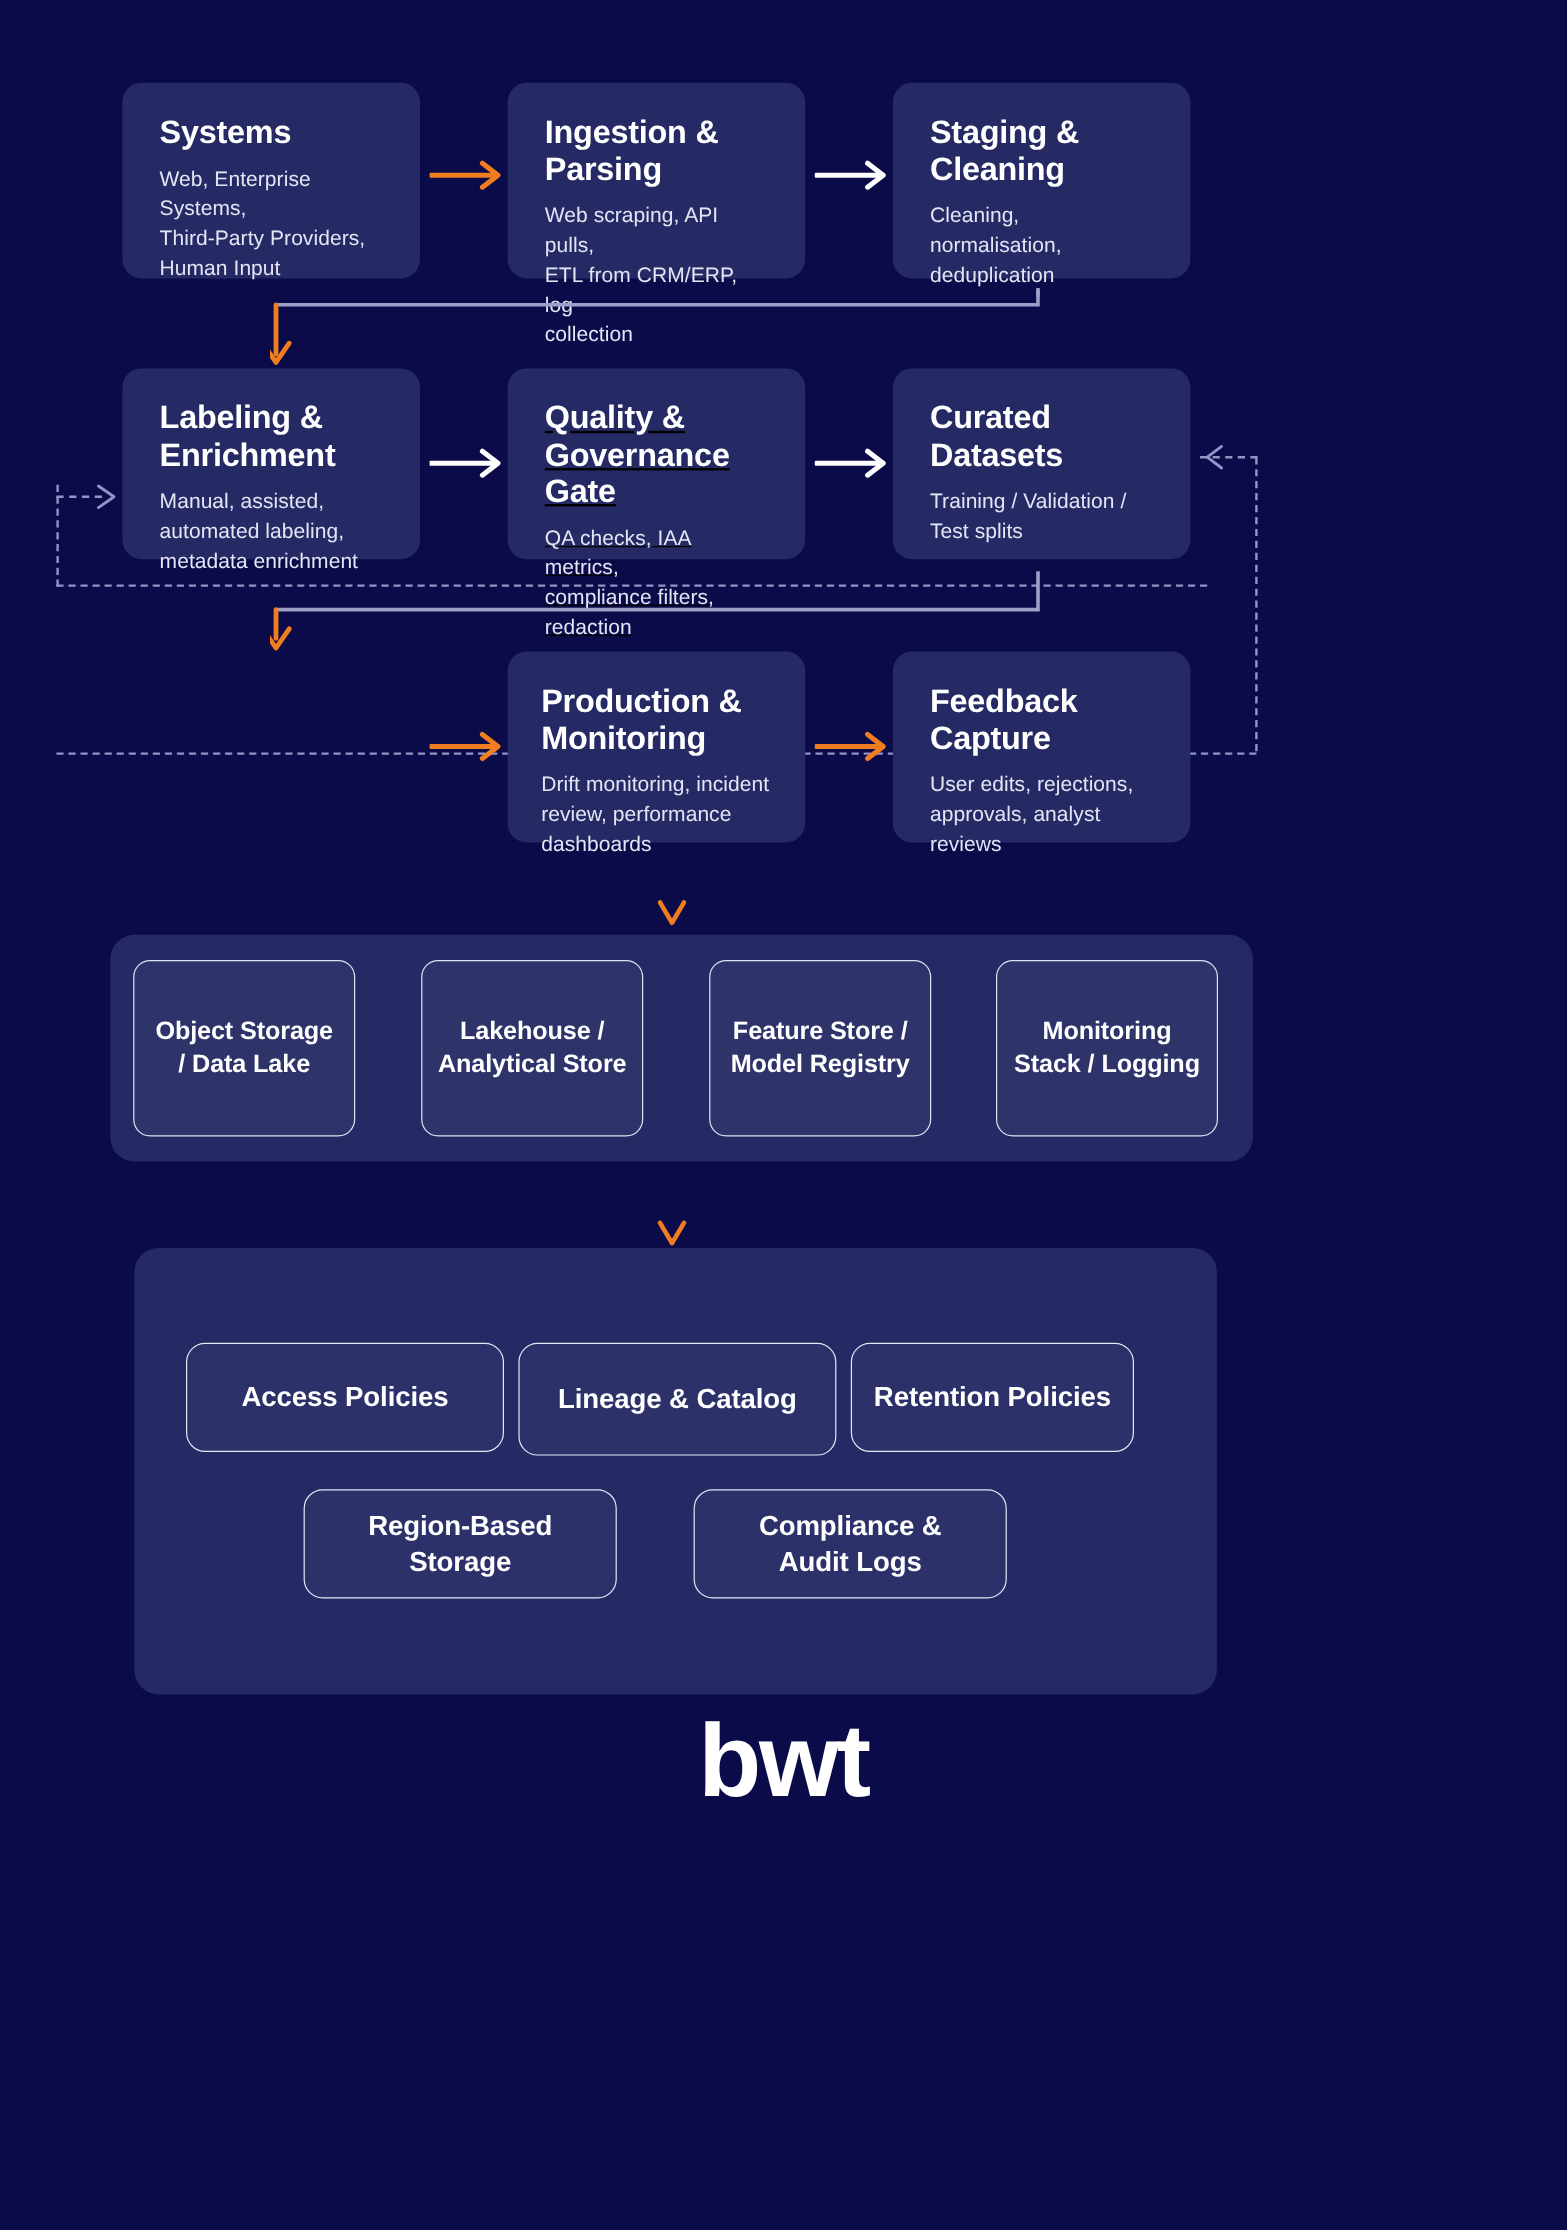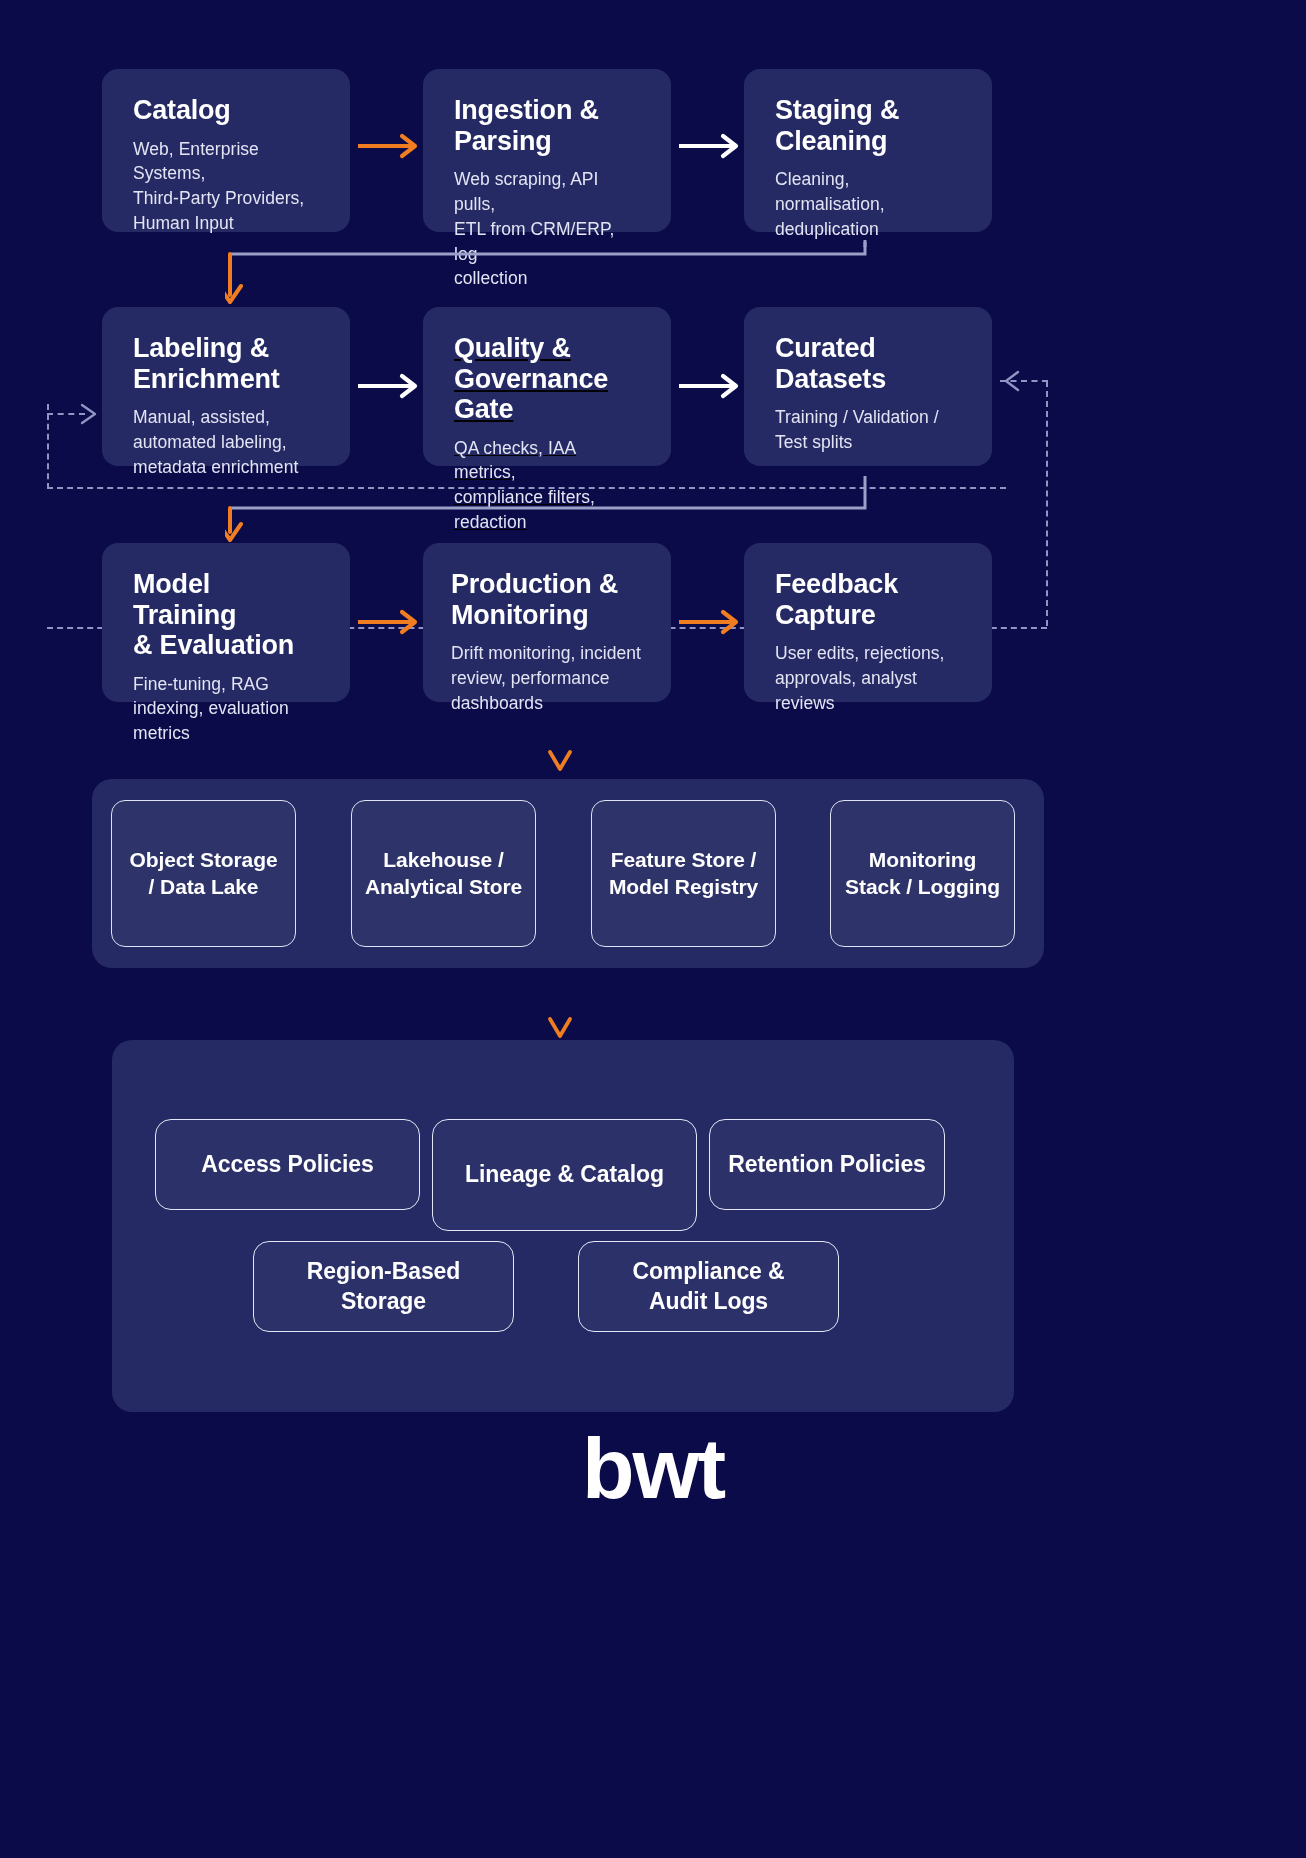--- a/index.html
+++ b/index.html
@@ -138,21 +138,21 @@
 
   <svg style="position:absolute; left:76px; top:400px;" width="26" height="28" viewBox="0 0 26 28">
     <polyline points="6,5 19,14 6,23" fill="none" stroke="#8f96c4" stroke-width="2.4" stroke-linecap="round" stroke-linejoin="round"></polyline>
   </svg>
 
   <svg style="position:absolute; left:1000px; top:368px;" width="26" height="26" viewBox="0 0 26 26">
     <polyline points="18,4 6,13 18,22" fill="none" stroke="#8f96c4" stroke-width="2.4" stroke-linecap="round" stroke-linejoin="round"></polyline>
   </svg>
 
   <div class="card" style="left:102px; top:69px; width:248px; height:163px;">
-    <div class="card-title">Catalog</div>
+    <div class="card-title">Systems</div>
     <div class="card-desc">Web, Enterprise Systems,
 Third-Party Providers,
 Human Input</div>
   </div>
 
   <div class="arrow-h" style="left:357px; top:126px; width:66px;">
     <svg width="64" height="30" viewBox="0 0 64 30">
       <line x1="1" y1="15" x2="52" y2="15" stroke="#f07d20" stroke-width="4.2" stroke-linecap="round"></line>
       <polyline points="44,5 57,15 44,25" fill="none" stroke="#f07d20" stroke-width="4.2" stroke-linecap="round" stroke-linejoin="round"></polyline>
     </svg>
@@ -227,27 +227,20 @@
   </div>
 
   <div style="position:absolute; left:225px; top:476px; width:643px; height:70px;">
     <svg width="643" height="70" viewBox="0 0 643 70">
       <path d="M640,0 L640,32 L7,32" stroke="#9aa0c8" stroke-width="3" fill="none" stroke-linecap="round"></path>
       <path d="M5,32 L5,56" stroke="#f07d20" stroke-width="4" fill="none" stroke-linecap="round"></path>
       <polyline points="-6,48 5,64 16,48" fill="none" stroke="#f07d20" stroke-width="4" stroke-linecap="round" stroke-linejoin="round"></polyline>
     </svg>
   </div>
 
-  <div class="card" style="left:102px; top:543px; width:248px; height:159px;">
-    <div class="card-title">Model Training
-&amp; Evaluation</div>
-    <div class="card-desc">Fine-tuning, RAG
-indexing, evaluation
-metrics</div>
-  </div>
 
   <div class="arrow-h" style="left:357px; top:602px; width:66px;">
     <svg width="64" height="30" viewBox="0 0 64 30">
       <line x1="1" y1="15" x2="52" y2="15" stroke="#f07d20" stroke-width="4.2" stroke-linecap="round"></line>
       <polyline points="44,5 57,15 44,25" fill="none" stroke="#f07d20" stroke-width="4.2" stroke-linecap="round" stroke-linejoin="round"></polyline>
     </svg>
   </div>
 
   <div class="card" style="left:423px; top:543px; width:248px; height:159px;padding-left:28px;">
     <div class="card-title">Production &amp;
@@ -317,21 +310,21 @@
       <line x1="15" y1="1" x2="15" y2="54" stroke="url(#gradDown2)" stroke-width="3.4" stroke-linecap="round"></line>
       <polyline points="5,45 15,62 25,45" fill="none" stroke="#f07d20" stroke-width="3.8" stroke-linecap="round" stroke-linejoin="round"></polyline>
     </svg>
   </div>
 
   <div class="band" style="left:112px; top:1040px; width:902px; height:372px;"></div>
 
   <div class="gov-pill" style="left:155px; top:1119px; width:265px; height:91px;">
     <div class="gov-label">Access Policies</div>
   </div>
-  <div class="gov-pill" style="left:432px; top:1119px; width:265px; height:112px;">
+  <div class="gov-pill" style="left:432px; top:1119px; width:265px; height:94px;">
     <div class="gov-label">Lineage &amp; Catalog</div>
   </div>
   <div class="gov-pill" style="left:709px; top:1119px; width:236px; height:91px;">
     <div class="gov-label">Retention Policies</div>
   </div>
 
   <div class="gov-pill" style="left:253px; top:1241px; width:261px; height:91px;">
     <div class="gov-label">Region-Based
 Storage</div>
   </div>

